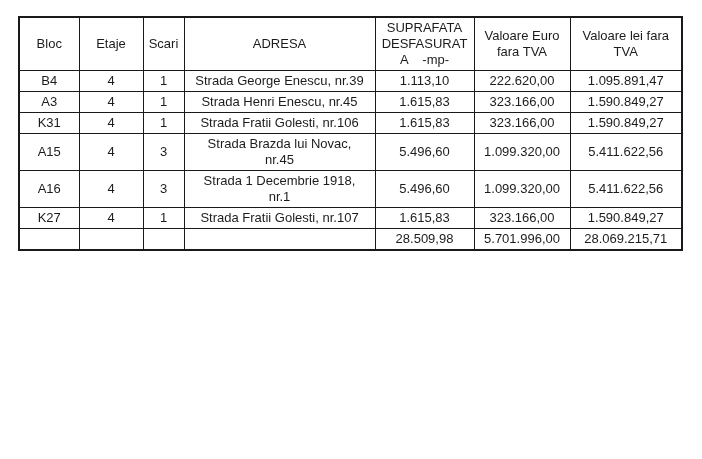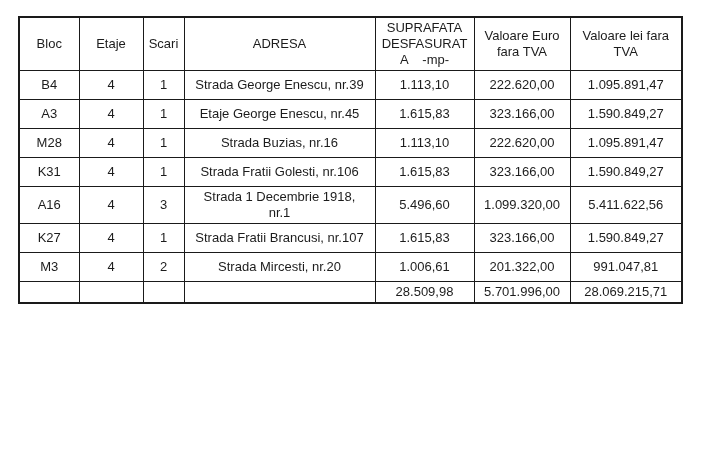--- a/index.html
+++ b/index.html
@@ -34,21 +34,21 @@
     line-height: 16px;
     padding: 2px 2px;
     overflow: hidden;
     white-space: pre-wrap;
   }
   table.cost-table th {
     font-weight: normal;
     height: 48px;
   }
   table.cost-table tbody tr {
-    height: 29px;
+    height: 21px;
   }
   table.cost-table tr.totals-row {
     height: 21px;
     margin-top: 12px;
   }
 </style>
 </head>
 <body>
 
 <div class="page">
@@ -84,70 +84,62 @@
           <td>1</td>
           <td>Strada George Enescu, nr.39</td>
           <td>1.113,10</td>
           <td>222.620,00</td>
           <td>1.095.891,47</td>
         </tr>
         <tr>
           <td>A3</td>
           <td>4</td>
           <td>1</td>
-          <td>Etaje George Enescu, nr.45</td>
+          <td>Strada Henri Enescu, nr.45</td>
           <td>1.615,83</td>
           <td>323.166,00</td>
           <td>1.590.849,27</td>
-        </tr>
-        <tr>
-          <td>M28</td>
-          <td>4</td>
-          <td>1</td>
-          <td>Strada Buzias, nr.16</td>
-          <td>1.113,10</td>
-          <td>222.620,00</td>
-          <td>1.095.891,47</td>
         </tr>
         <tr>
           <td>K31</td>
           <td>4</td>
           <td>1</td>
           <td>Strada Fratii Golesti, nr.106</td>
           <td>1.615,83</td>
           <td>323.166,00</td>
           <td>1.590.849,27</td>
+        </tr>
+        <tr>
+          <td>A15</td>
+          <td>4</td>
+          <td>3</td>
+          <td>Strada Brazda lui Novac,
+nr.45</td>
+          <td>5.496,60</td>
+          <td>1.099.320,00</td>
+          <td>5.411.622,56</td>
         </tr>
         <tr>
           <td>A16</td>
           <td>4</td>
           <td>3</td>
           <td>Strada 1 Decembrie 1918,
 nr.1</td>
           <td>5.496,60</td>
           <td>1.099.320,00</td>
           <td>5.411.622,56</td>
         </tr>
         <tr>
           <td>K27</td>
           <td>4</td>
           <td>1</td>
-          <td>Strada Fratii Brancusi, nr.107</td>
+          <td>Strada Fratii Golesti, nr.107</td>
           <td>1.615,83</td>
           <td>323.166,00</td>
           <td>1.590.849,27</td>
-        </tr>
-        <tr>
-          <td>M3</td>
-          <td>4</td>
-          <td>2</td>
-          <td>Strada Mircesti, nr.20</td>
-          <td>1.006,61</td>
-          <td>201.322,00</td>
-          <td>991.047,81</td>
         </tr>
         <tr class="totals-row">
           <td></td>
           <td></td>
           <td></td>
           <td></td>
           <td>28.509,98</td>
           <td>5.701.996,00</td>
           <td>28.069.215,71</td>
         </tr>

